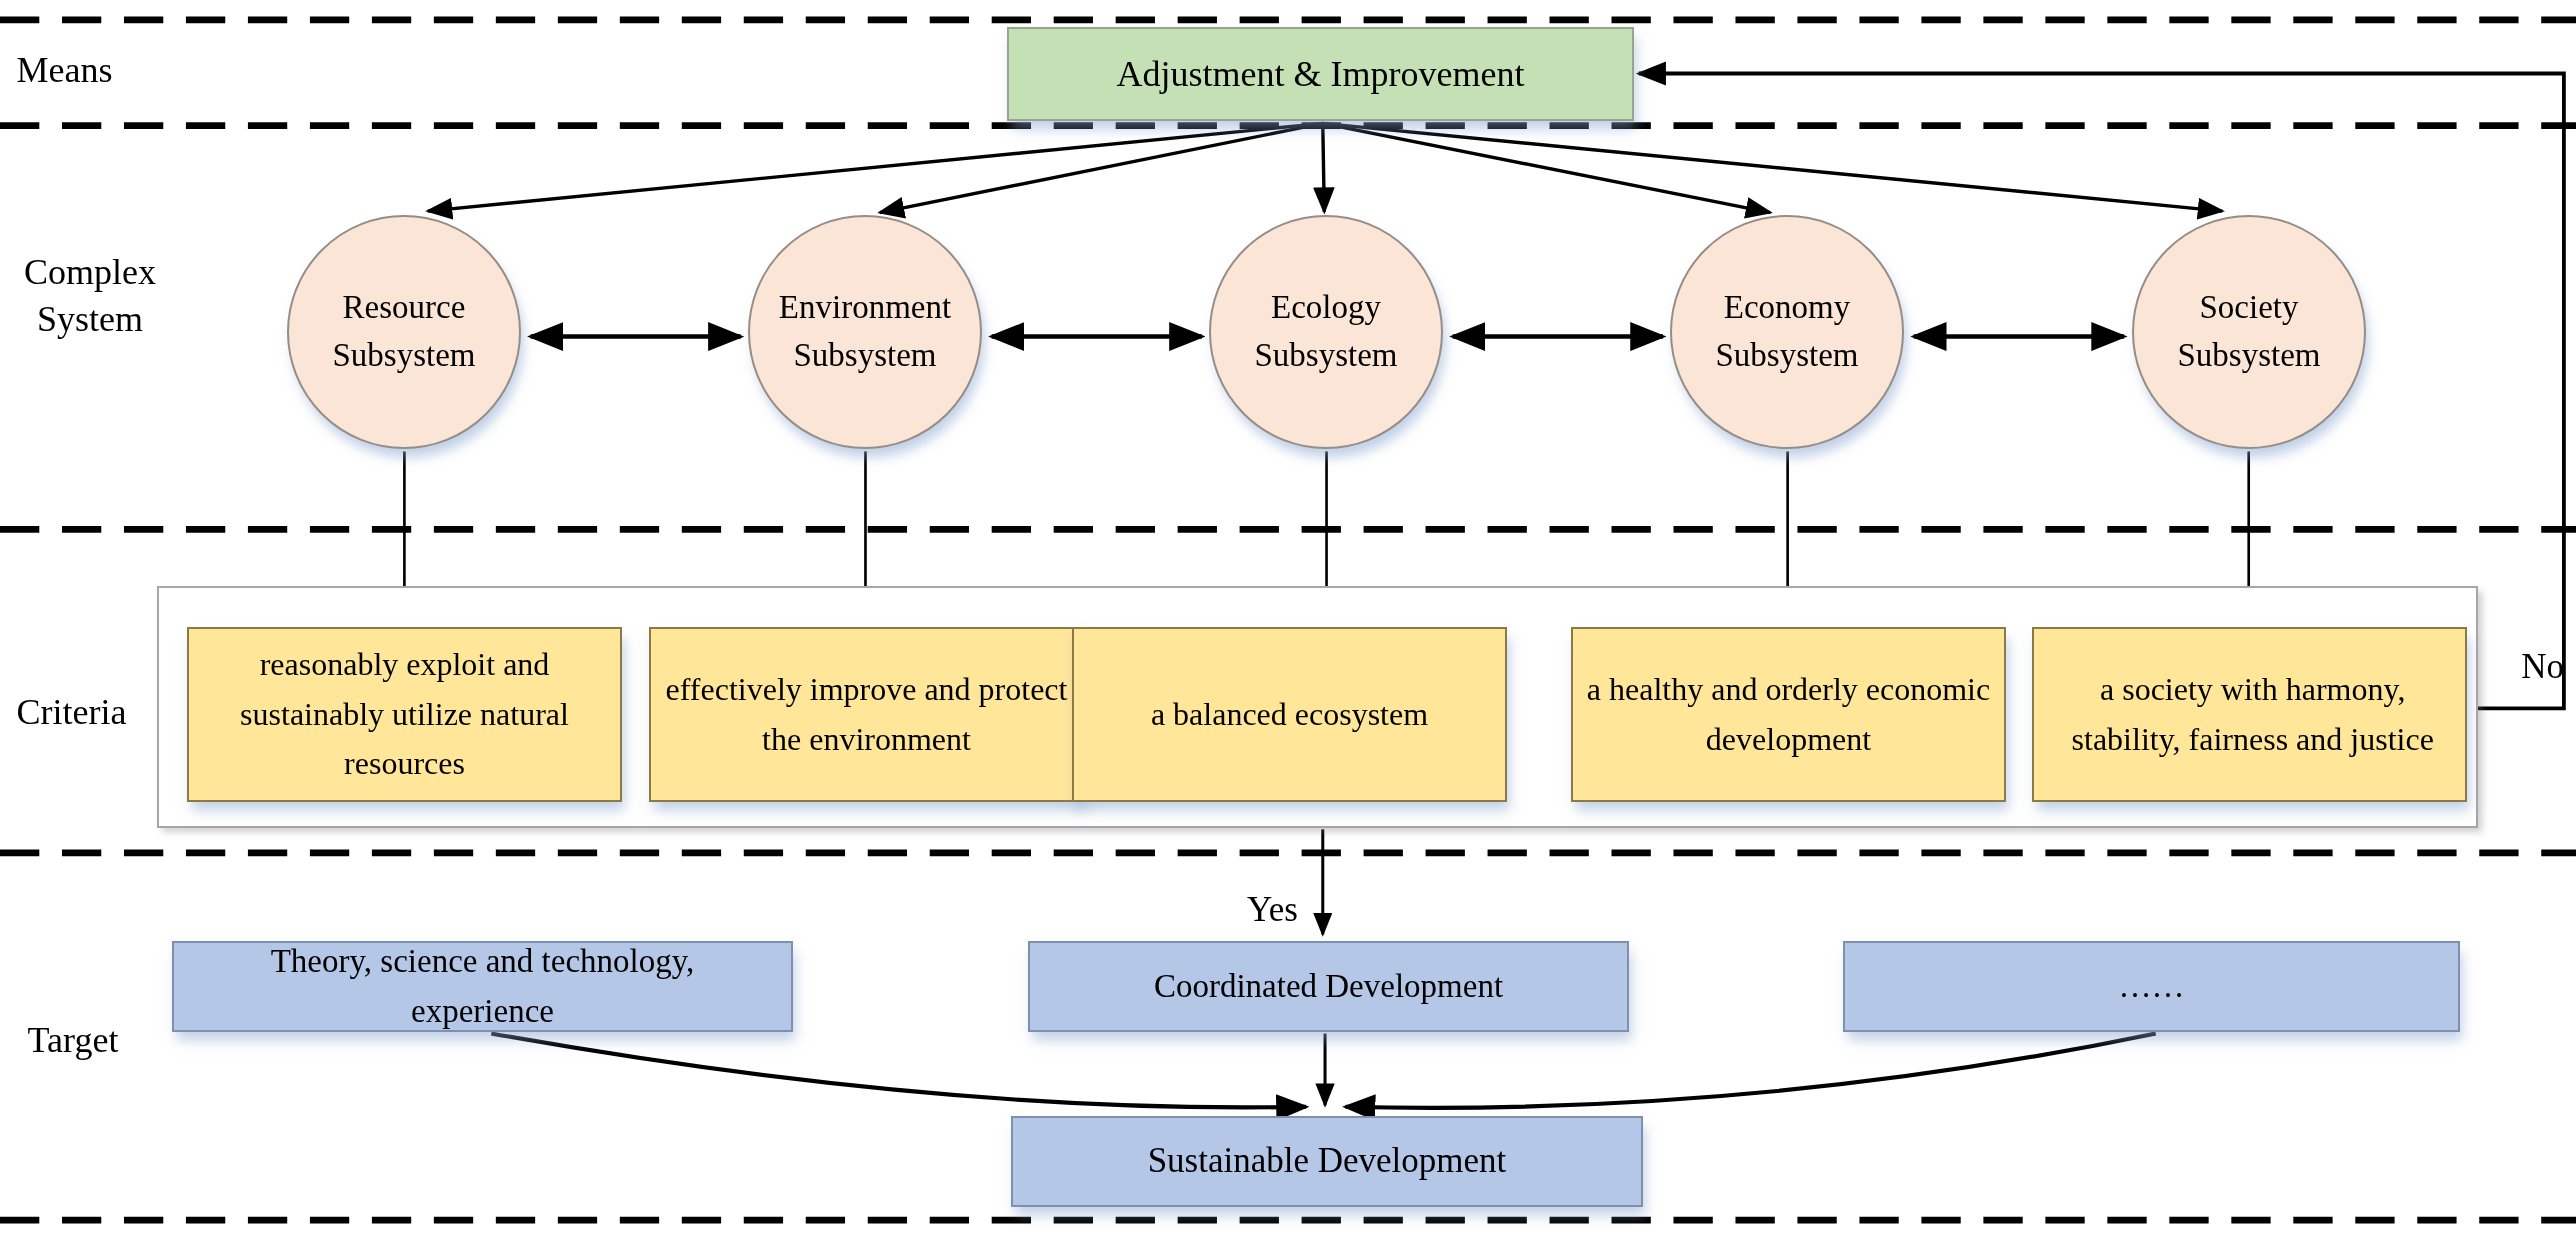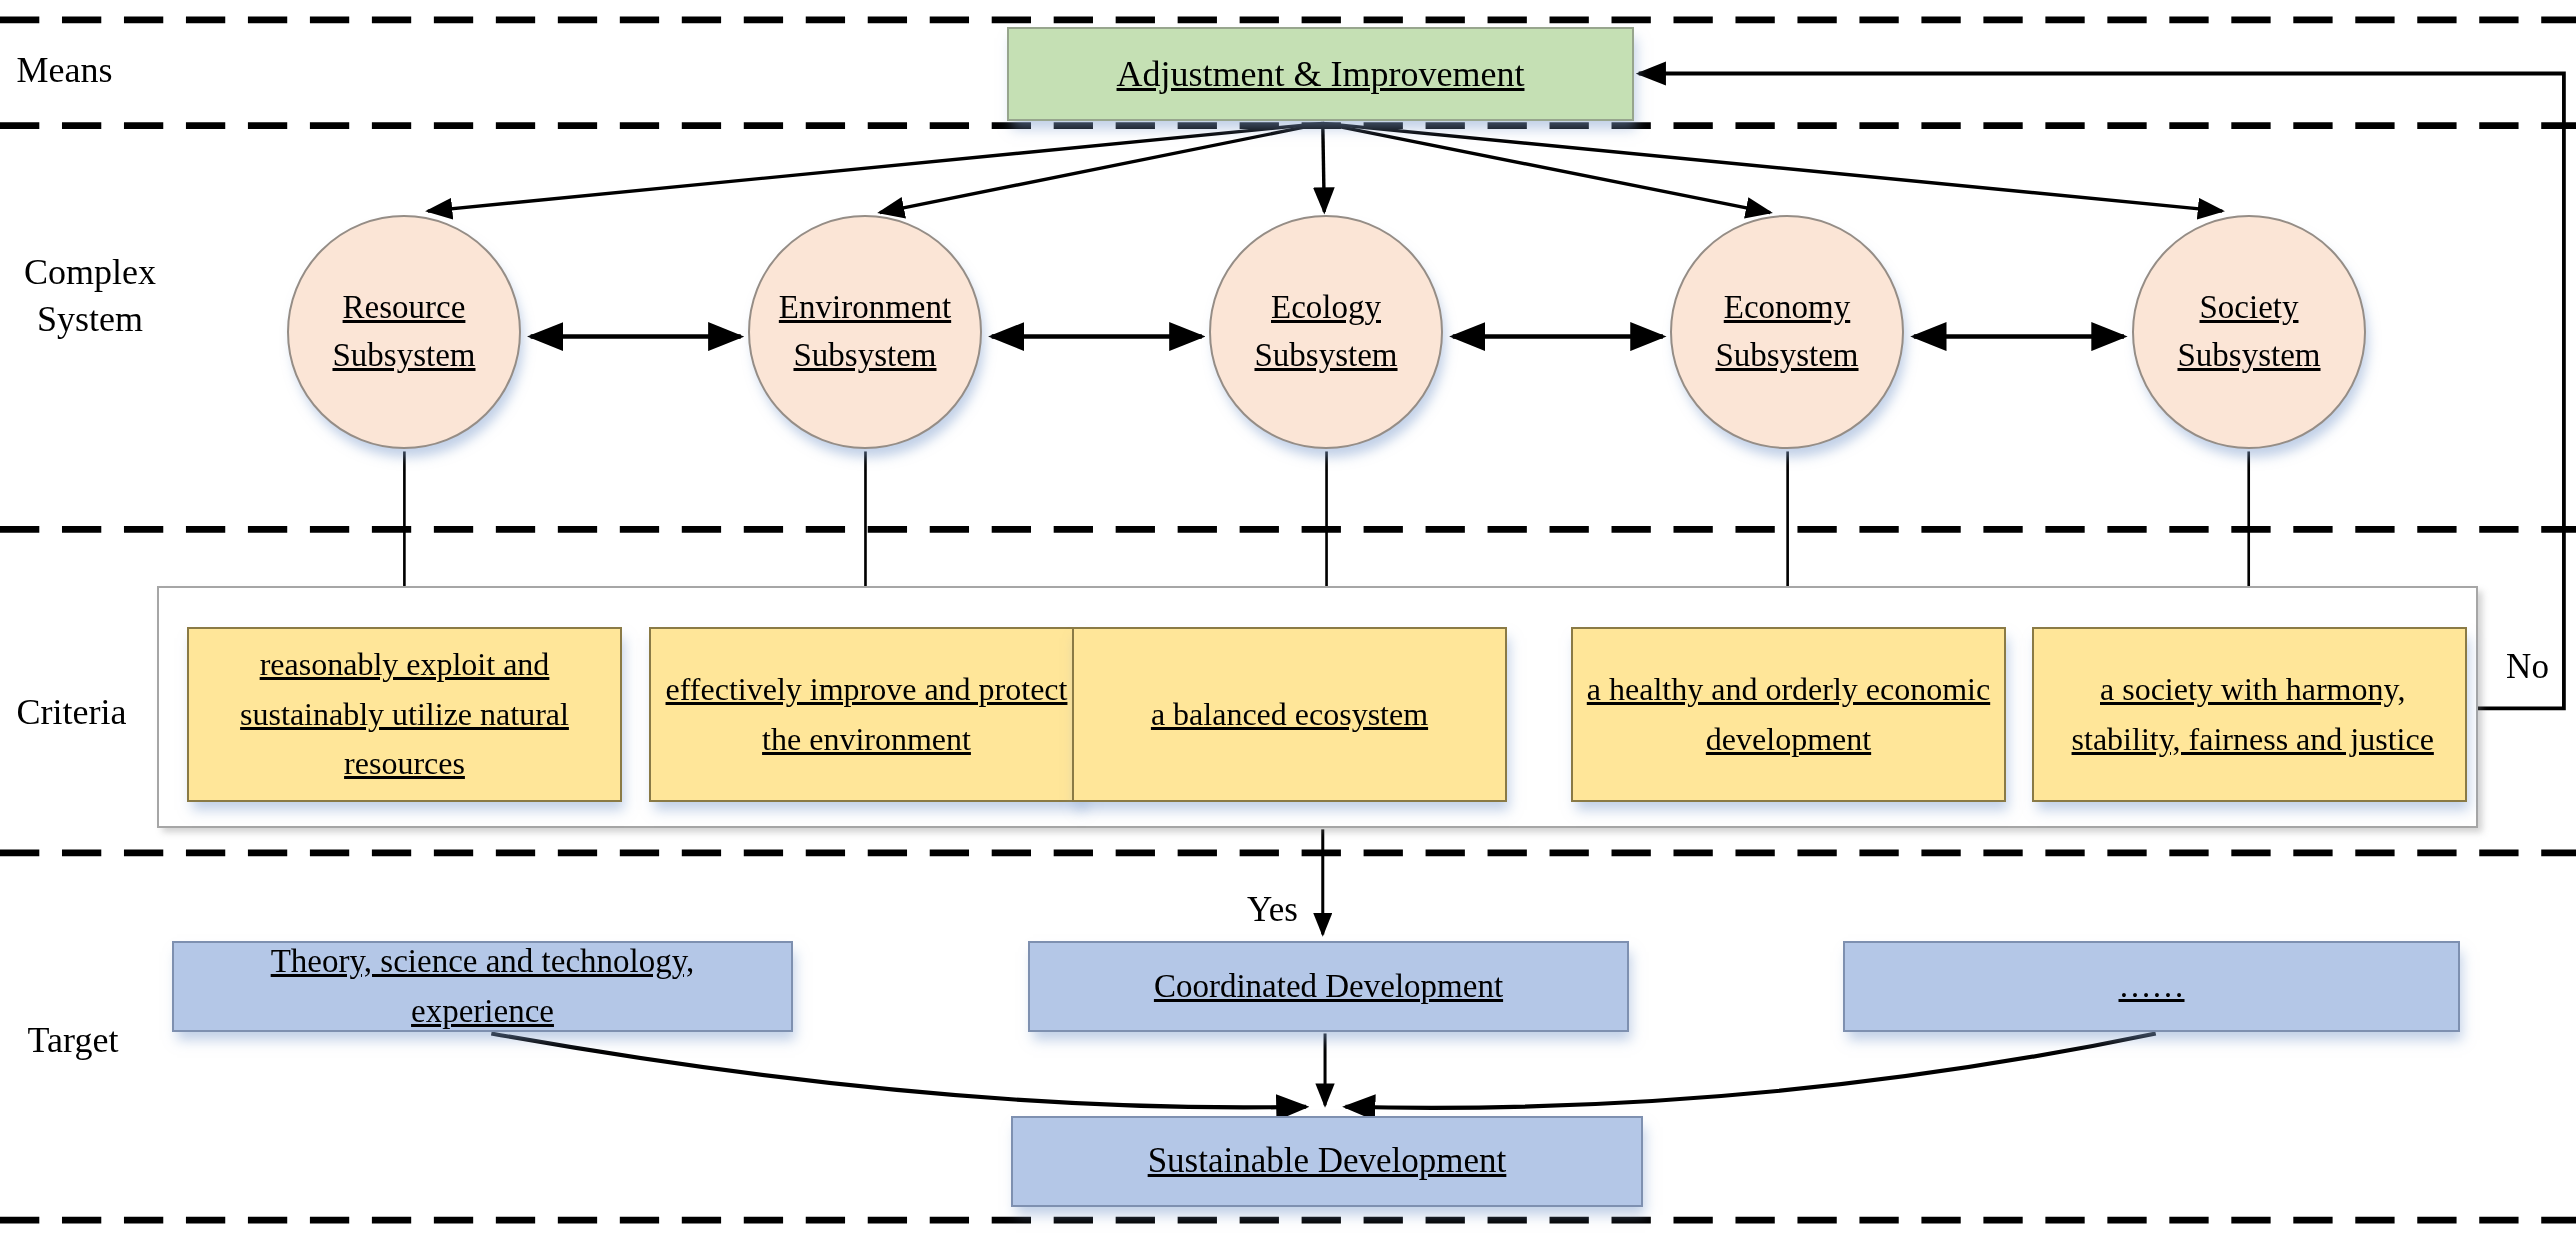--- a/index.html
+++ b/index.html
@@ -14,21 +14,21 @@
   }
   .layer { position: absolute; left: 0; top: 0; width: 2576px; height: 1240px; }
   .node {
     position: absolute;
     box-sizing: border-box;
     display: flex;
     align-items: center;
     justify-content: center;
     text-align: center;
   }
-  .soft-shadow { box-shadow: 3.8px 9.8px 12px -1.5px rgba(132, 162, 208, 0.50); text-decoration: underline; }
+  .soft-shadow { box-shadow: 3.8px 9.8px 12px -1.5px rgba(132, 162, 208, 0.50); }
   .adjustment-box {
     left: 1007px; top: 26.5px; width: 627px; height: 94px;
     background: #C5E0B4;
     border: 2.3px solid #97A58D;
     font-size: 36px;
   }
   .subsystem-circle {
     top: 215px; width: 234px; height: 234px;
     border-radius: 50%;
     background: #FBE5D6;
@@ -79,21 +79,21 @@
   }
   .label-means    { left: 16.6px;  top: 47px; }
   .label-complex  { left: 6px;   top: 249px; width: 168px; text-align: center; }
   .label-criteria { left: 16.6px;  top: 689px; }
   .label-target   { left: 7px;  top: 1017px; width: 132px; text-align: center; }
   .decision-label {
     position: absolute;
     font-size: 35px;
   }
   .label-yes { left: 1194px; top: 890px; width: 104px; text-align: right; }
-  .label-no  { left: 2491px; top: 647px;  width: 73px;  text-align: center; }
+  .label-no  { left: 2491px; top: 647px;  width: 73px;  text-align: right; }
   svg .stroke { stroke: #000000; fill: none; }
 </style>
 </head>
 <body>
 
 <div class="canvas">
 
   <svg class="layer" viewBox="0 0 3408 1640">
     <defs>
       <marker id="arrowEnd" viewBox="0 0 10 8" refX="9" refY="4" markerWidth="8" markerHeight="6.4" markerUnits="strokeWidth" orient="auto">

